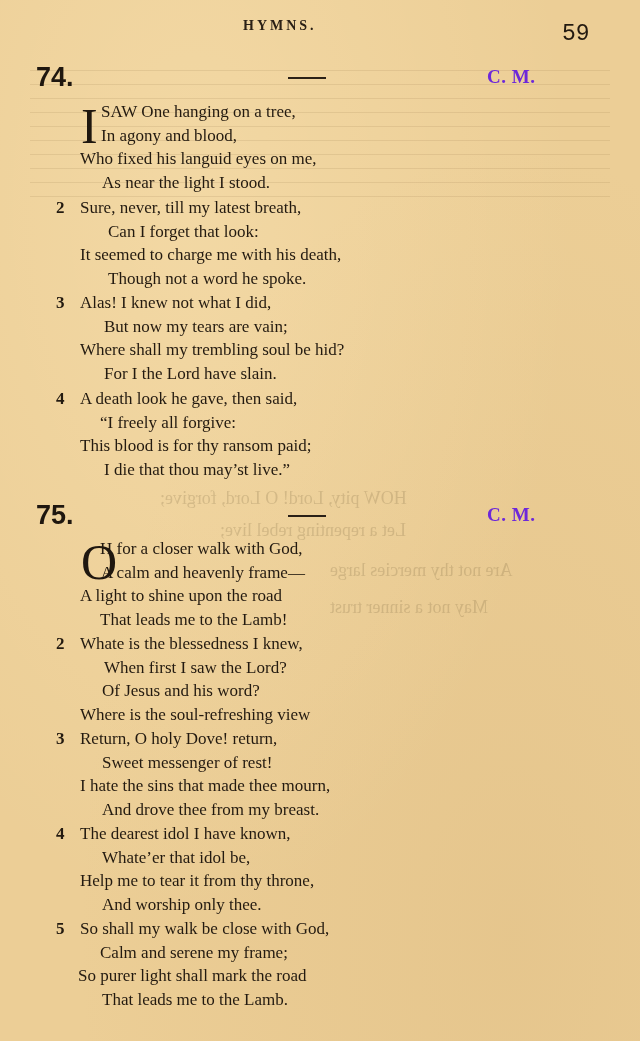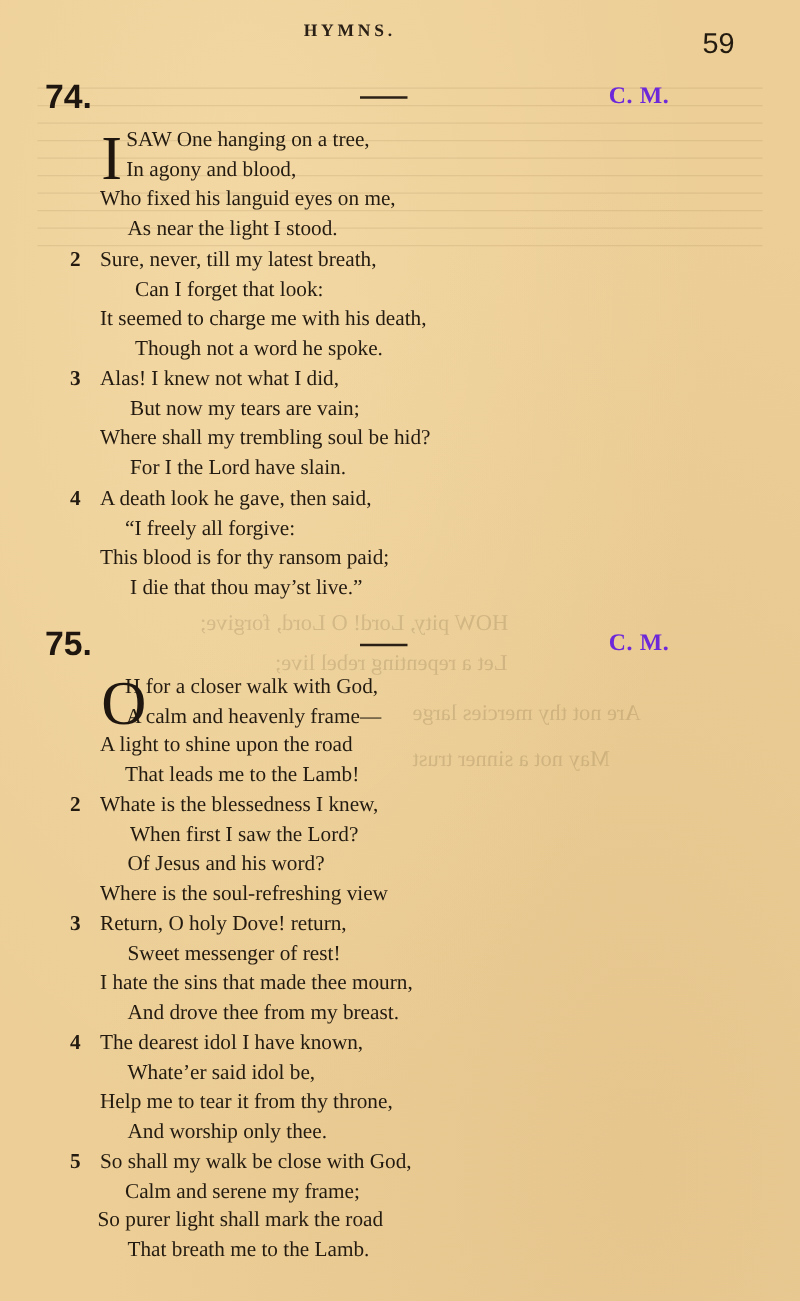--- a/index.html
+++ b/index.html
@@ -28,21 +28,21 @@
       left: 243px;
       font-size: 14px;
       font-weight: bold;
       letter-spacing: 3px;
       color: #2a2016;
     }
     .page-number {
       position: absolute;
       top: 21px;
       left: 562px;
-      font-family: Liberation Sans, sans-serif;
+      font-family: Liberation Mono, monospace;
       font-size: 23px;
       color: #231a10;
     }
     .hymn-header {
       position: absolute;
       left: 36px;
       width: 510px;
       height: 32px;
     }
     .hymn-number {
@@ -195,25 +195,25 @@
 
   <div class="verse" style="top:727px">
     <div class="line"><span class="verse-num">3</span><span>Return, O holy Dove! return,</span></div>
     <div class="line" style="padding-left:46px">Sweet messenger of rest!</div>
     <div class="line" style="padding-left:24px">I hate the sins that made thee mourn,</div>
     <div class="line" style="padding-left:46px">And drove thee from my breast.</div>
   </div>
 
   <div class="verse" style="top:822px">
     <div class="line"><span class="verse-num">4</span><span>The dearest idol I have known,</span></div>
-    <div class="line" style="padding-left:46px">Whate’er said idol be,</div>
+    <div class="line" style="padding-left:46px">Whate’er that idol be,</div>
     <div class="line" style="padding-left:24px">Help me to tear it from thy throne,</div>
     <div class="line" style="padding-left:46px">And worship only thee.</div>
   </div>
 
   <div class="verse" style="top:917px">
     <div class="line"><span class="verse-num">5</span><span>So shall my walk be close with God,</span></div>
     <div class="line" style="padding-left:44px">Calm and serene my frame;</div>
     <div class="line" style="padding-left:22px">So purer light shall mark the road</div>
-    <div class="line" style="padding-left:46px">That breath me to the Lamb.</div>
+    <div class="line" style="padding-left:46px">That leads me to the Lamb.</div>
   </div>
 
 </div>
 
 </body></html>

